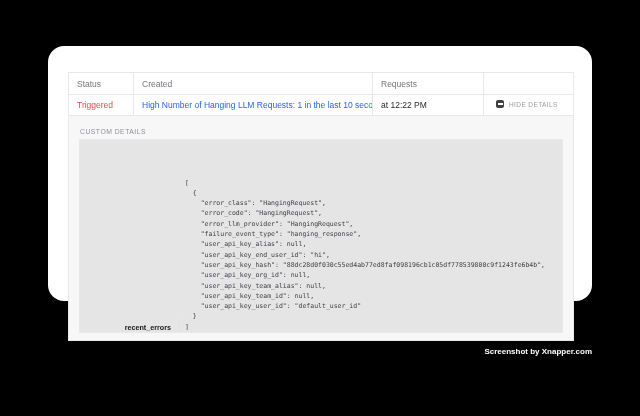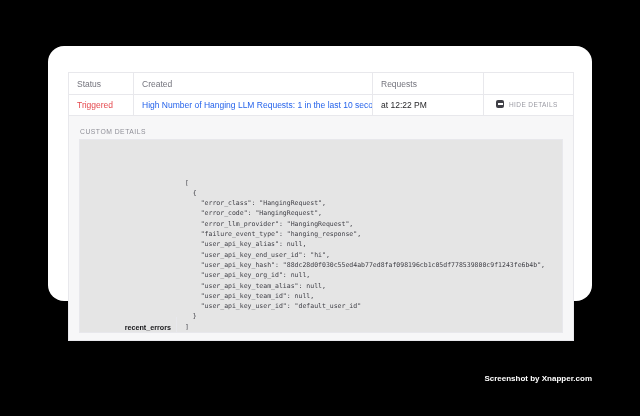--- a/index.html
+++ b/index.html
@@ -126,21 +126,21 @@
   }
   .details-json pre {
     font-family: "DejaVu Sans Mono", "Liberation Mono", monospace;
     font-size: 6.5px;
     line-height: 10.3px;
     color: #3f3f46;
     white-space: pre;
   }
   .credit {
     position: absolute;
-    right: 48px; top: 374px;
+    right: 48px; top: 347px;
     font-size: 8px;
     font-weight: 700;
     color: #ffffff;
     white-space: nowrap;
     text-align: center;
   }
 </style>
 </head>
 <body>
 

